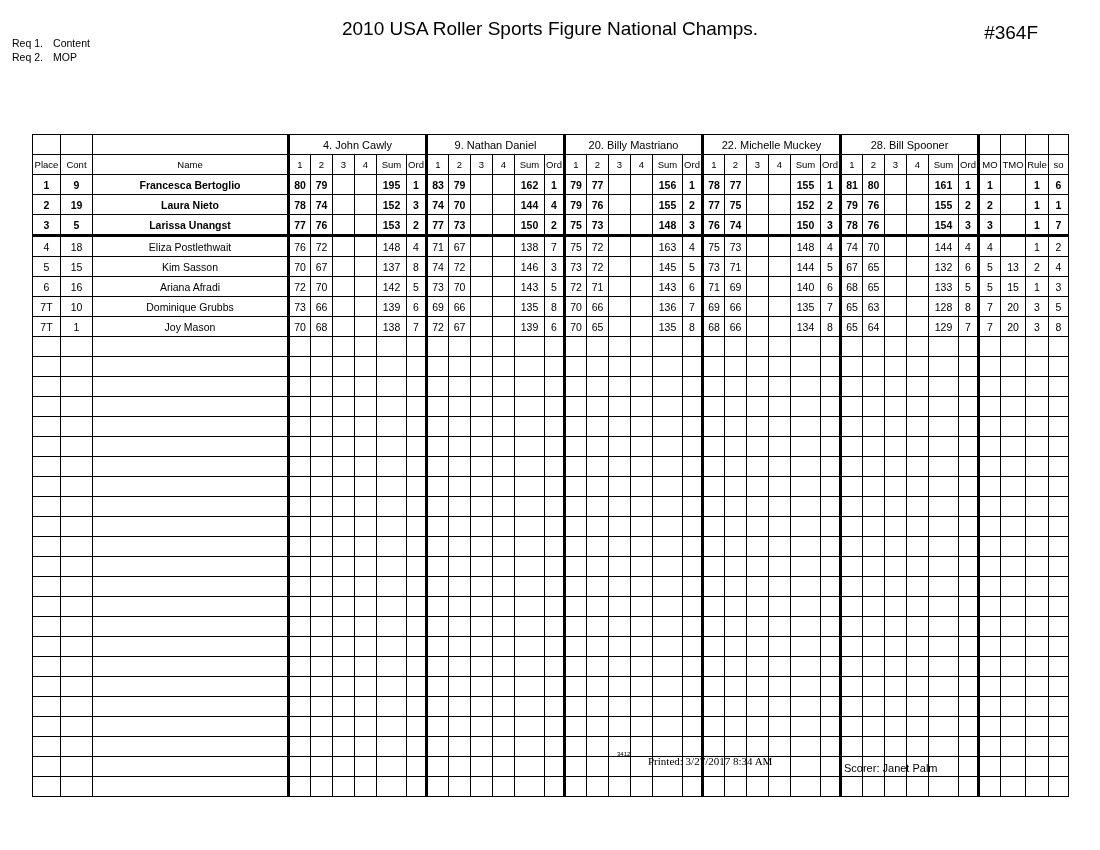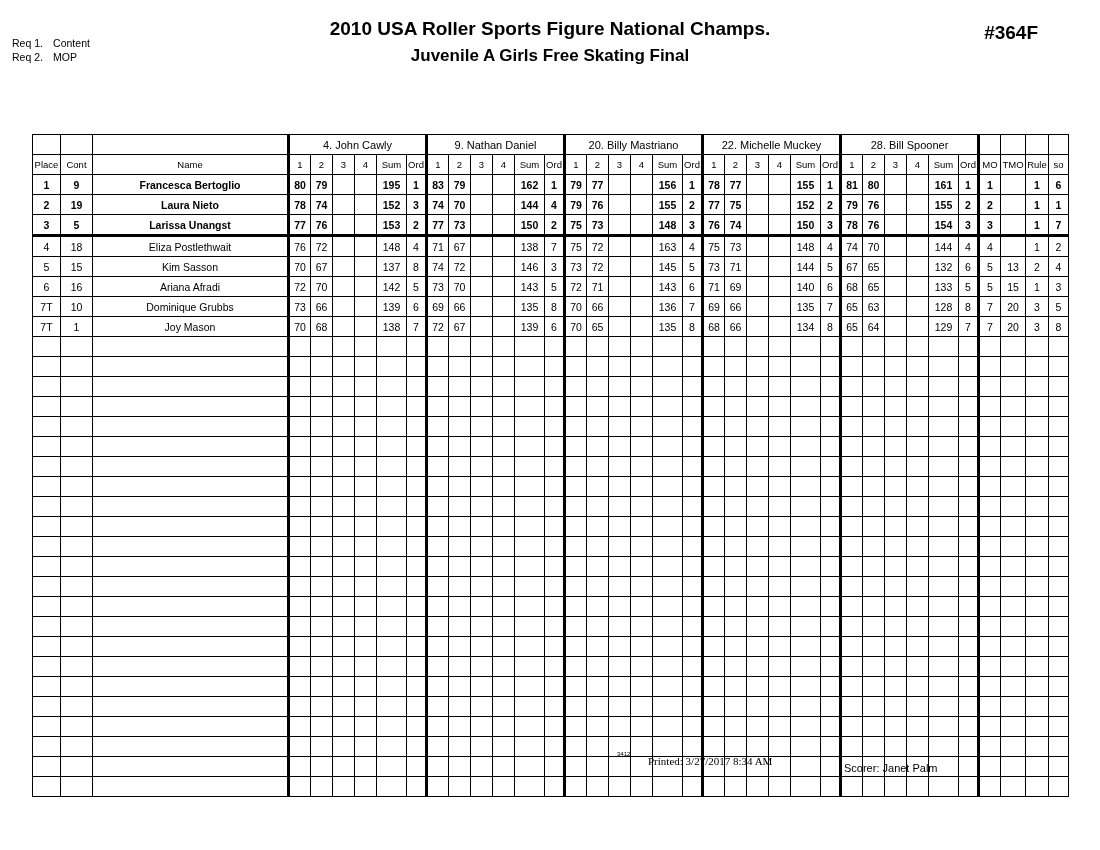--- a/index.html
+++ b/index.html
@@ -35,42 +35,42 @@
   
   .header {
     position: absolute;
     left: 0;
     top: 18px;
     width: 1100px;
     text-align: center;
   }
   .title-main {
     font-size: 19px;
-    font-weight: bold;
+    font-weight: normal;
     letter-spacing: 0px;
   }
   .title-venue {
     font-size: 14.5px;
     margin-top: 4px;
   }
   .title-event {
     font-size: 17px;
     font-weight: bold;
     margin-top: 6px;
   }
   .title-summary {
     font-size: 14.5px;
     margin-top: 5px;
   }
   .doc-code {
     position: absolute;
     right: 62px;
     top: 22px;
     font-size: 19px;
-    font-weight: bold;
+    font-weight: normal;
   }
 
   
   .sheet {
     position: absolute;
     left: 12px;
     top: 134px;
     border-collapse: collapse;
     table-layout: fixed;
     font-size: 10.5px;
@@ -171,21 +171,20 @@
     </div>
     <div class="req-line">
       <span class="lbl">Req</span>
       <span class="num">2.</span>
       <span>MOP</span>
     </div>
   </div>
 
   <div class="header">
     <div class="title-main">2010 USA Roller Sports Figure National Champs.</div>
-    <div class="title-event">Juvenile A Girls Free Skating Final</div>
   </div>
   <div class="doc-code">#364F</div>
 
   <table class="sheet">
     <colgroup>
       <col class="w-place">
         <col class="w-cont">
         <col class="w-name">
       <col class="w-sc">
         <col class="w-sc">

